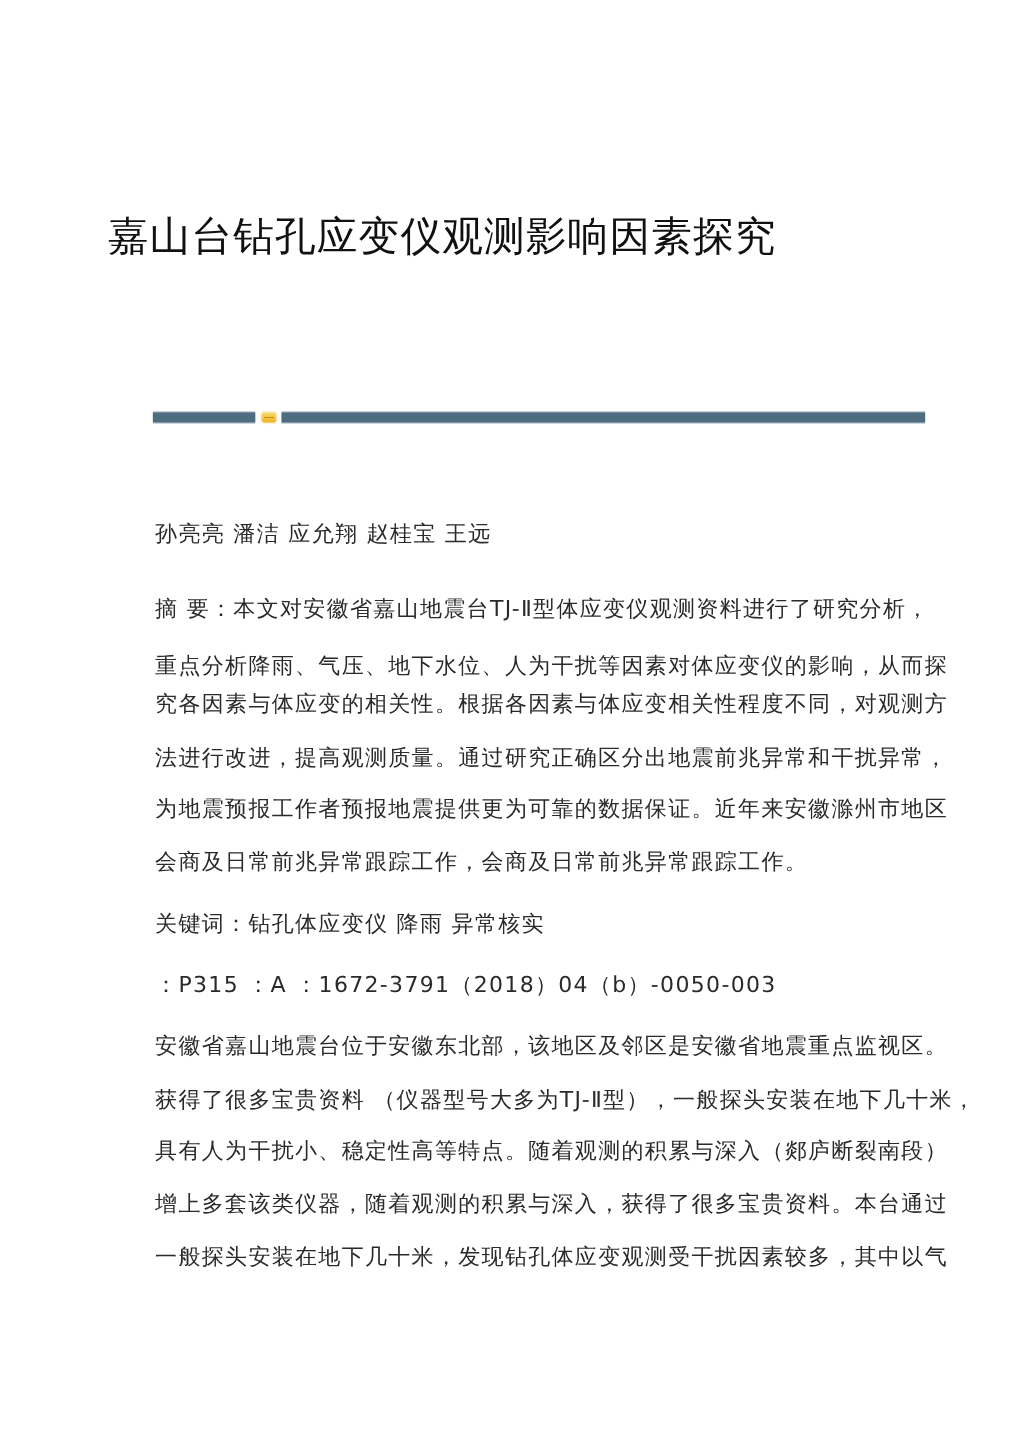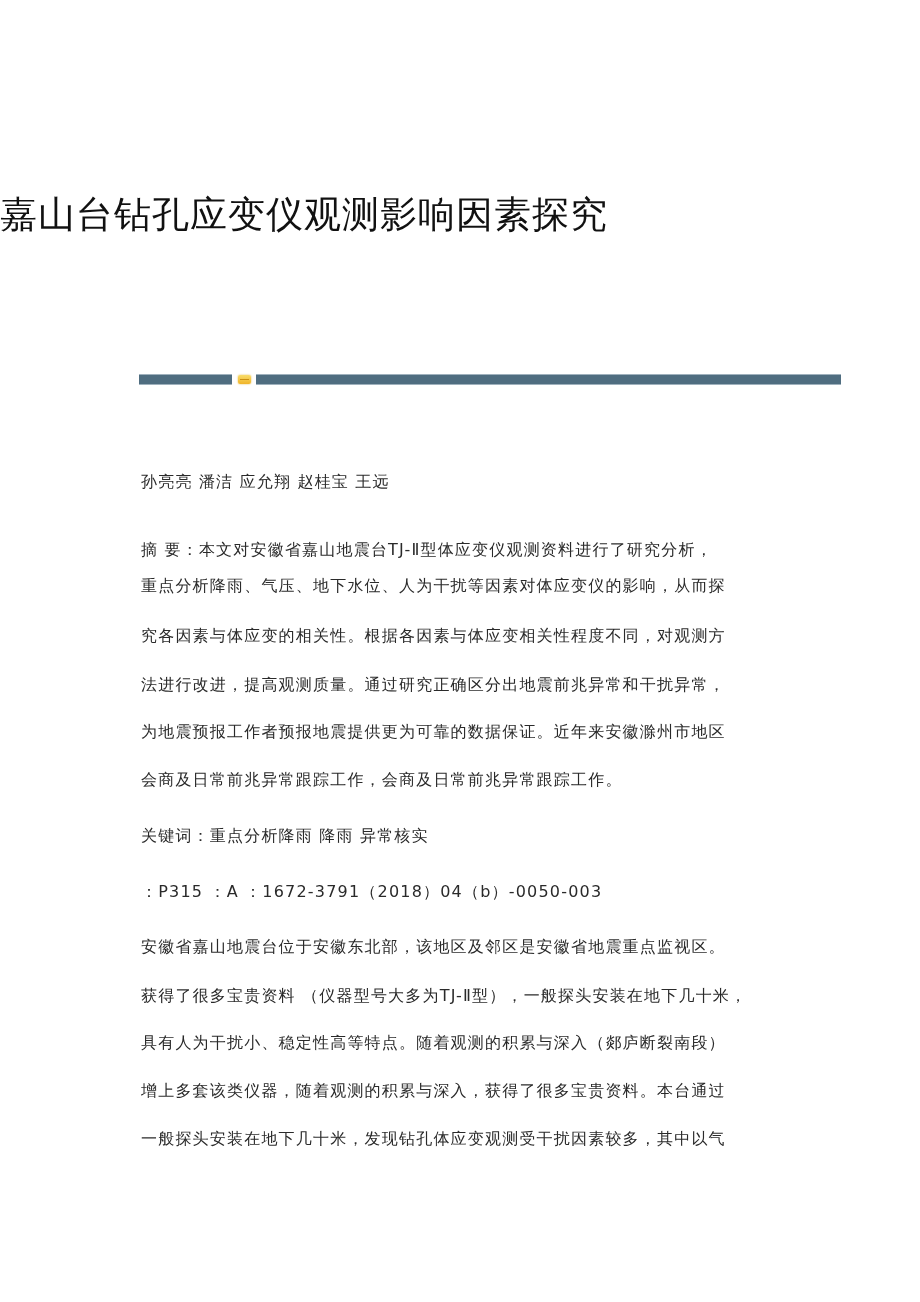--- a/index.html
+++ b/index.html
@@ -1,52 +1,52 @@
 <!DOCTYPE html>
 <html><head>
   <meta charset="utf-8">
   <style>
     html, body { margin: 0; padding: 0; background: #ffffff; }
     body { width: 920px; height: 1302px; position: relative; overflow: hidden;
            font-family: "DejaVu Serif", "Liberation Serif", serif; color: #222; }
-    .title { position: absolute; left: 0; width: 804px; top: 190px; 
+    .title { position: absolute; left: 0; width: 804px; top: 190px; text-align: center;
              font-size: 37px; letter-spacing: 1px; color: #111; font-family: Liberation Mono, monospace; }
     .divider { position: absolute; top: 374px; left: 139px; width: 702px; height: 11px; }
     .bar { position: absolute; top: 1px; height: 9px; background: #4f6d80;
            box-shadow: 0 1px 0 #9fb1bd, 0 -1px 0 #9fb1bd; }
     .bar.left { left: 0; width: 93px; }
     .bar.right { left: 117px; width: 585px; }
     .gem { position: absolute; left: 99px; top: 1px; width: 13px; height: 9px; border-radius: 2px;
            background: linear-gradient(#f8dc6a, #f0b429); box-shadow: 0 0 2px #e0b84a; }
     .gem::after { content: ""; position: absolute; left: 2px; right: 2px; top: 4px; height: 1px; background: #c98f12; }
-    .text { position: absolute; left: 141px; font-size: 16px; color: #2a2a2a; white-space: nowrap;
+    .text { position: absolute; left: 141px; font-size: 20px; color: #2a2a2a; white-space: nowrap;
             font-family: "DejaVu Sans", sans-serif; letter-spacing: 1.2px; }
   </style>
 </head>
 <body>
 
 <div>
   <div class="title">嘉山台钻孔应变仪观测影响因素探究</div>
 
   <div class="divider">
     <div class="bar left"></div>
     <div class="gem"></div>
     <div class="bar right"></div>
   </div>
 
   <div class="text" style="top:472px">孙亮亮 潘洁 应允翔 赵桂宝 王远</div>
 
   <div class="text" style="top:540px">摘 要：本文对安徽省嘉山地震台TJ-Ⅱ型体应变仪观测资料进行了研究分析，</div>
-  <div class="text" style="top:576px">重点分析降雨、气压、地下水位、人为干扰等因素对体应变仪的影响，从而探</div>
+  <div class="text" style="top:592px">重点分析降雨、气压、地下水位、人为干扰等因素对体应变仪的影响，从而探</div>
   <div class="text" style="top:626px">究各因素与体应变的相关性。根据各因素与体应变相关性程度不同，对观测方</div>
   <div class="text" style="top:675px">法进行改进，提高观测质量。通过研究正确区分出地震前兆异常和干扰异常，</div>
   <div class="text" style="top:722px">为地震预报工作者预报地震提供更为可靠的数据保证。近年来安徽滁州市地区</div>
   <div class="text" style="top:770px">会商及日常前兆异常跟踪工作，会商及日常前兆异常跟踪工作。</div>
 
-  <div class="text" style="top:826px">关键词：重点分析降雨 降雨 异常核实</div>
+  <div class="text" style="top:826px">关键词：钻孔体应变仪 降雨 异常核实</div>
   <div class="text" style="top:882px">：P315 ：A ：1672-3791（2018）04（b）-0050-003</div>
 
   <div class="text" style="top:937px">安徽省嘉山地震台位于安徽东北部，该地区及邻区是安徽省地震重点监视区。</div>
   <div class="text" style="top:986px">获得了很多宝贵资料 （仪器型号大多为TJ-Ⅱ型），一般探头安装在地下几十米，</div>
   <div class="text" style="top:1033px">具有人为干扰小、稳定性高等特点。随着观测的积累与深入（郯庐断裂南段）</div>
   <div class="text" style="top:1081px">增上多套该类仪器，随着观测的积累与深入，获得了很多宝贵资料。本台通过</div>
   <div class="text" style="top:1129px">一般探头安装在地下几十米，发现钻孔体应变观测受干扰因素较多，其中以气</div>
 </div>
 
 </body></html>

